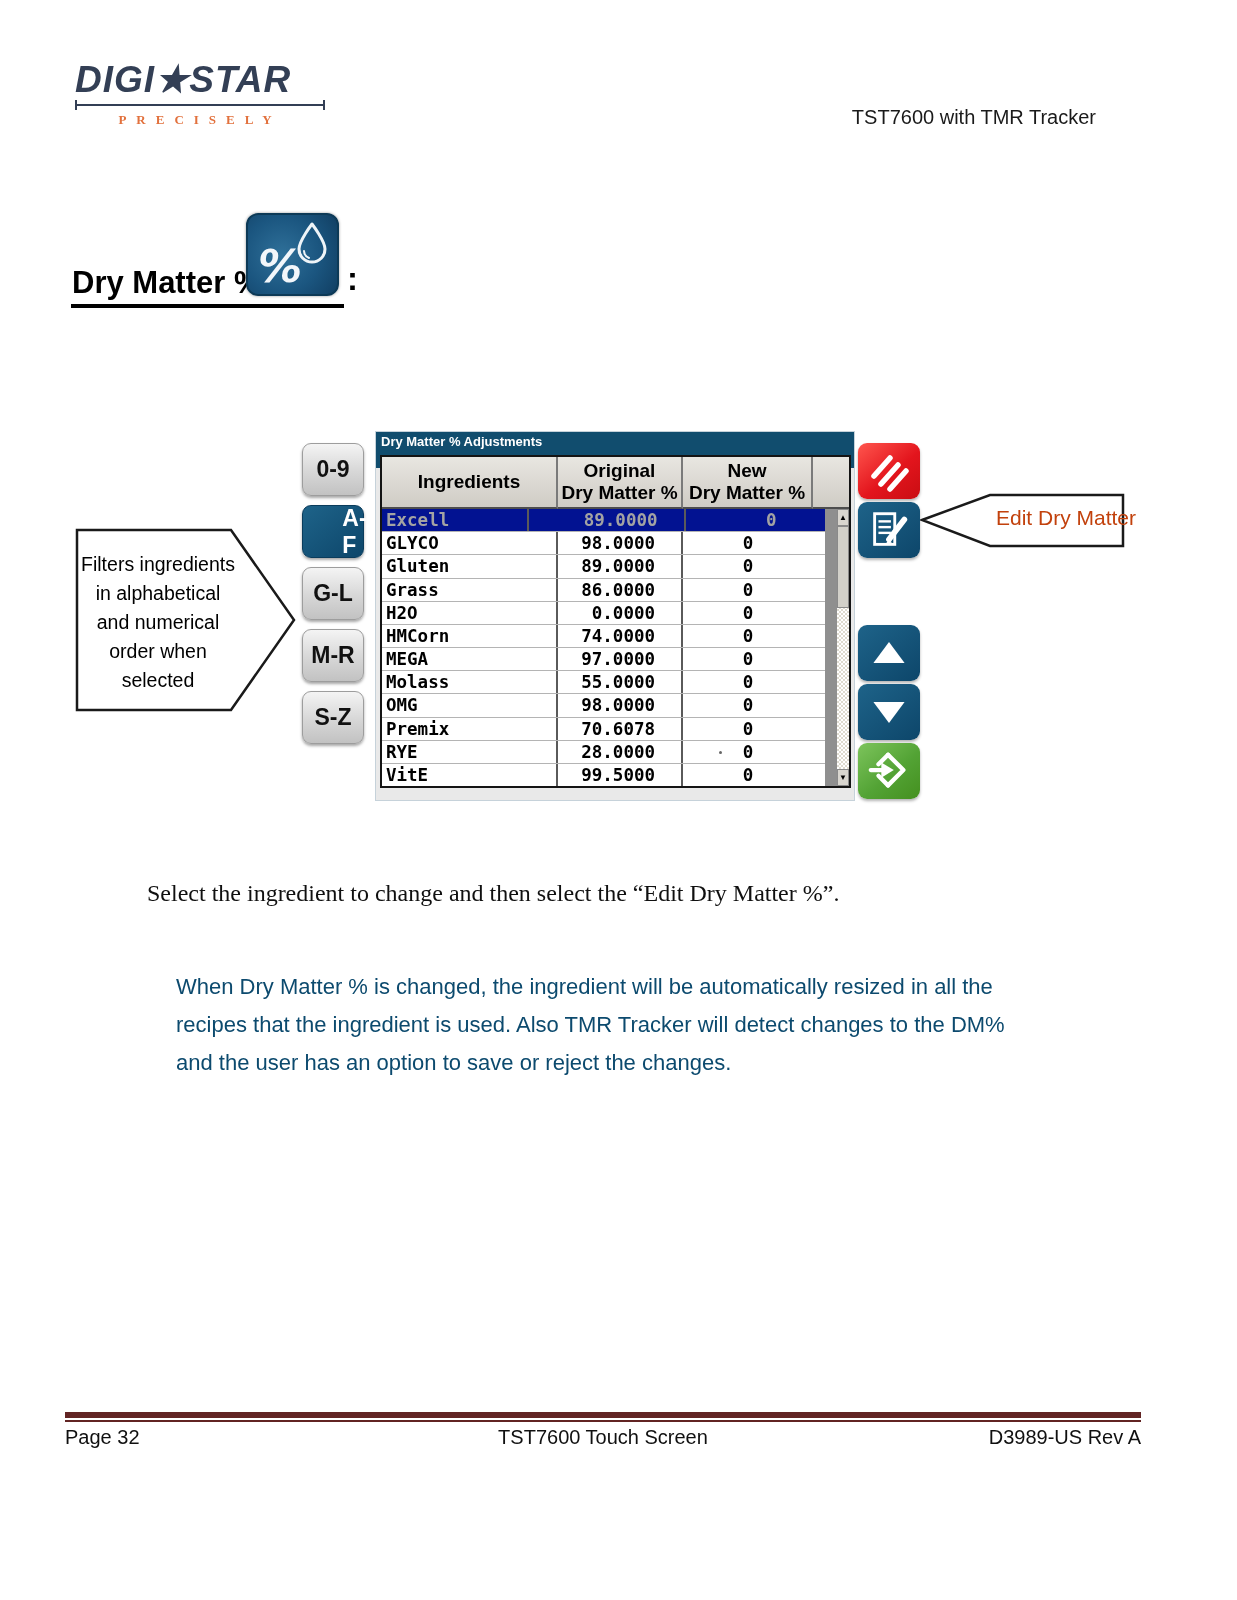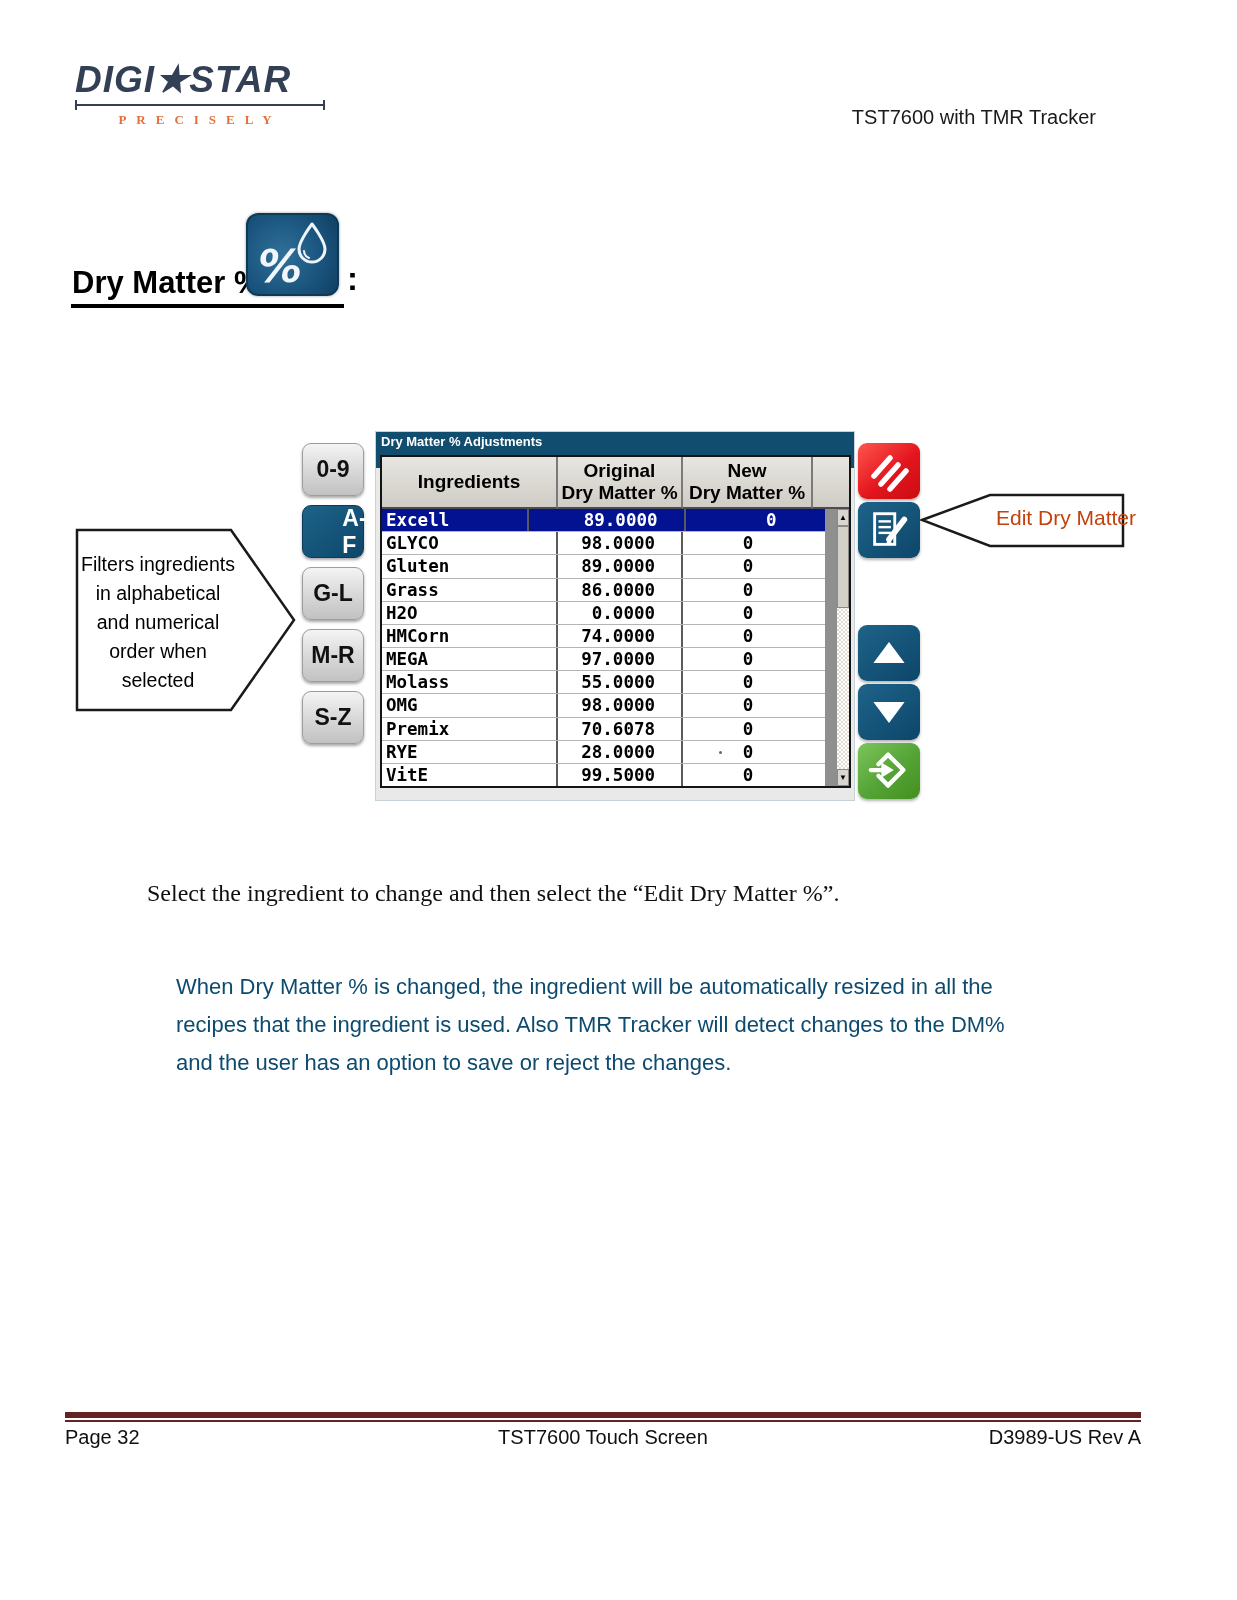--- a/index.html
+++ b/index.html
@@ -32,21 +32,21 @@
   .grid { position:absolute; left:4px; top:23px; width:471px; height:333px; border:2px solid #141414; background:#fff; display:flex; flex-direction:column; }
   .ghead { display:flex; height:52px; }
   .hcell { background:linear-gradient(180deg,#e8e6e1,#cfccc5); border-right:2px solid #7a7a7a; border-bottom:2px solid #4d4d4d;
            display:flex; flex-direction:column; align-items:center; justify-content:center; font-weight:bold; font-size:19px; line-height:1.15; color:#000; }
   .hcell.w1 { width:176px; } .hcell.w2 { width:125px; } .hcell.w3 { width:130px; }
   .hfill { flex:1; background:linear-gradient(180deg,#e8e6e1,#cfccc5); border-bottom:2px solid #4d4d4d; }
   .gbody { flex:1; display:flex; min-height:0; }
   .rows { width:443px; display:flex; flex-direction:column; }
   .row { flex:1; display:flex; align-items:stretch; border-bottom:1px solid #b4b4b4; font-family:"DejaVu Sans Mono", monospace; font-weight:bold; font-size:17.5px; color:#000; background:#fff; }
   .row:last-child { border-bottom:none; }
-  .row.selected { background:#021291; color:#ffffff;gap:32px; }
+  .row.selected { background:#021291; color:#a3a3a3;gap:32px; }
   .cell { display:flex; align-items:center; }
   .c-name { width:176px; padding-left:4px; border-right:2px solid #5a5a5a; }
   .c-orig { width:125px; justify-content:flex-end; padding-right:26px; border-right:2px solid #5a5a5a;padding-left:28px; }
   .c-new  { width:130px; justify-content:center; position:relative; }
   .c-new.has-dot::before { content:""; position:absolute; left:36px; top:10px; width:3px; height:3px; border-radius:50%; background:#666; }
   .groove { width:12px; background:#8f8f8f; }
   .vscroll { flex:1; display:flex; flex-direction:column;
              background-color:#dedacf;
              background-image:linear-gradient(45deg,#fff 25%,transparent 25%,transparent 75%,#fff 75%),linear-gradient(45deg,#fff 25%,transparent 25%,transparent 75%,#fff 75%);
              background-size:4px 4px; background-position:0 0,2px 2px; }

